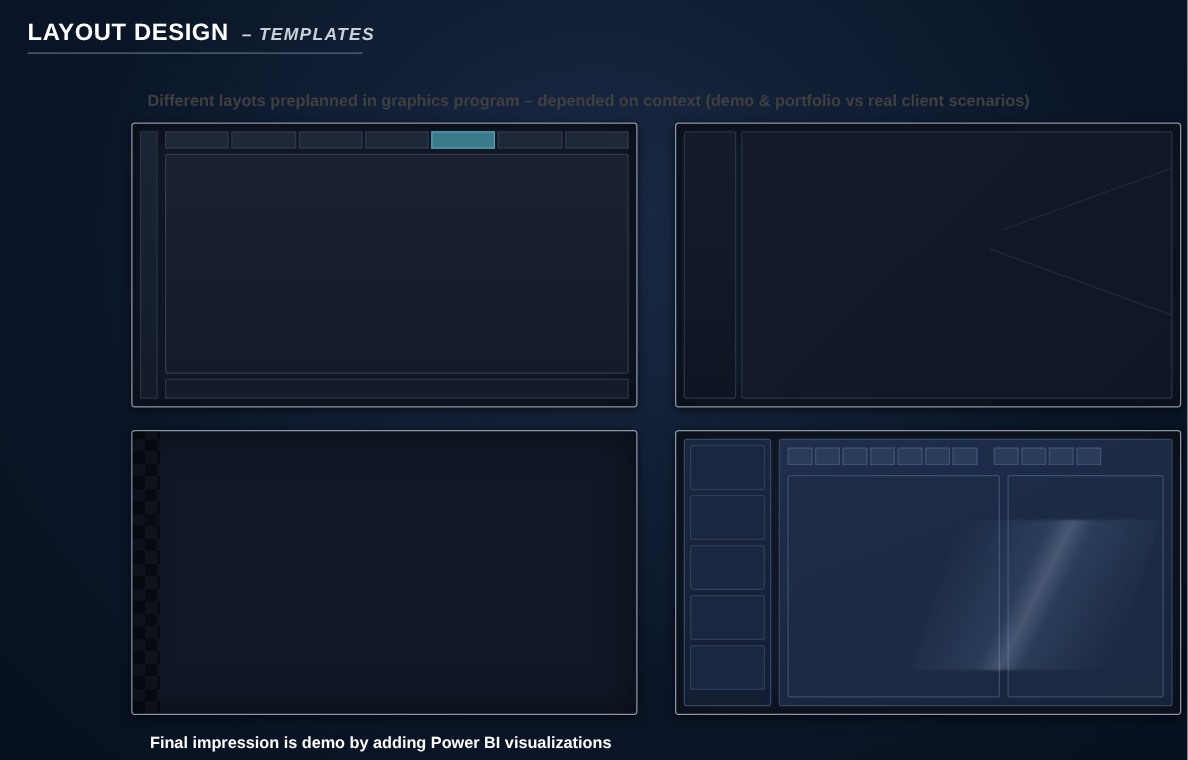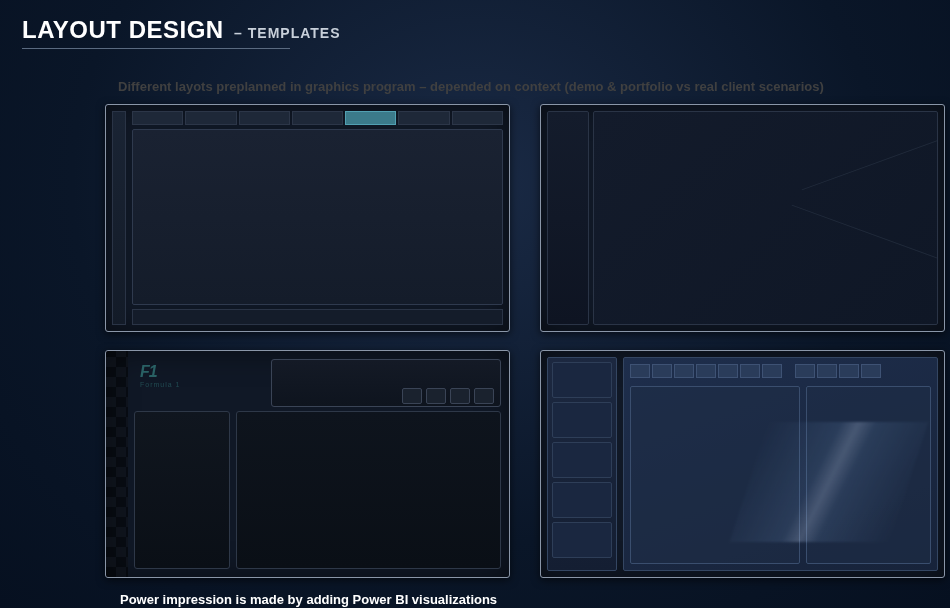--- a/index.html
+++ b/index.html
@@ -9,32 +9,33 @@
     background: radial-gradient(ellipse at 50% 30%, #1a2a45 0%, #0a1628 60%, #061020 100%);
     font-family: Arial, Helvetica, sans-serif;
     overflow: hidden;
     position: relative;
   }
   .header {
     padding: 16px 22px 8px 22px;
   }
   .header-main {
     color: #ffffff;
-    font-size: 24px;
+    font-size: 19px;
     font-weight: bold;
     letter-spacing: 0.5px;
     display: inline;
   }
   .header-sub {
     color: #c8d0da;
     font-size: 14px;
     font-weight: bold;
     letter-spacing: 1px;
     display: inline;
     margin-left: 6px;
+    font-style: italic;
   }
   .header-rule {
     border: none;
     border-top: 1px solid #5a6a80;
     margin-top: 4px;
     width: 268px;
   }
   .subheading {
     color: #404040;
     font-size: 13px;
@@ -213,36 +214,20 @@
     <div class="t1-foot"></div>
   </div>
 
   <div class="thumb">
     <div class="t2-left"></div>
     <div class="t2-main t2-lines"></div>
   </div>
 
   <div class="thumb">
     <div class="t3-check"></div>
-    <div class="t3-body">
-      <div class="t3-logo">
-        <span>F1</span>
-        <small>Formula 1</small>
-      </div>
-      <div class="t3-topright">
-        <div class="t3-tiles">
-          <div class="t3-tile"></div>
-          <div class="t3-tile"></div>
-          <div class="t3-tile"></div>
-          <div class="t3-tile"></div>
-        </div>
-      </div>
-      <div class="t3-left"></div>
-      <div class="t3-main"></div>
-    </div>
   </div>
 
   <div class="thumb">
     <div class="t4-left">
       <div class="t4-icon"></div>
       <div class="t4-icon"></div>
       <div class="t4-icon"></div>
       <div class="t4-icon"></div>
       <div class="t4-icon"></div>
     </div>
@@ -265,13 +250,13 @@
         </div>
       </div>
       <div class="t4-panelL"></div>
       <div class="t4-panelR"></div>
       <div class="t4-sweep"></div>
     </div>
   </div>
 
 </div>
 
-<div class="footer">Power impression is made by adding Power BI visualizations</div>
+<div class="footer">Final impression is demo by adding Power BI visualizations</div>
 
 </body></html>

